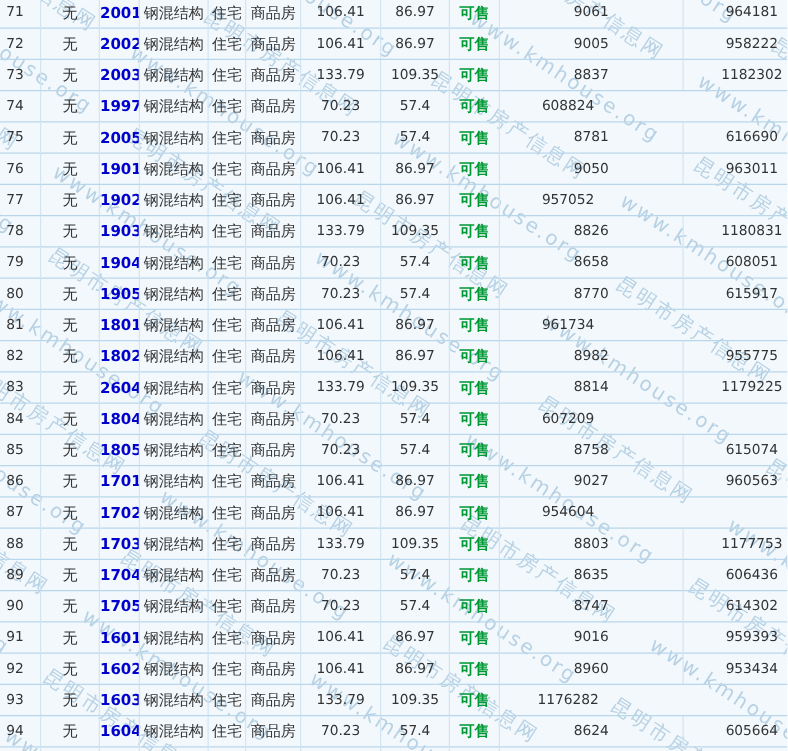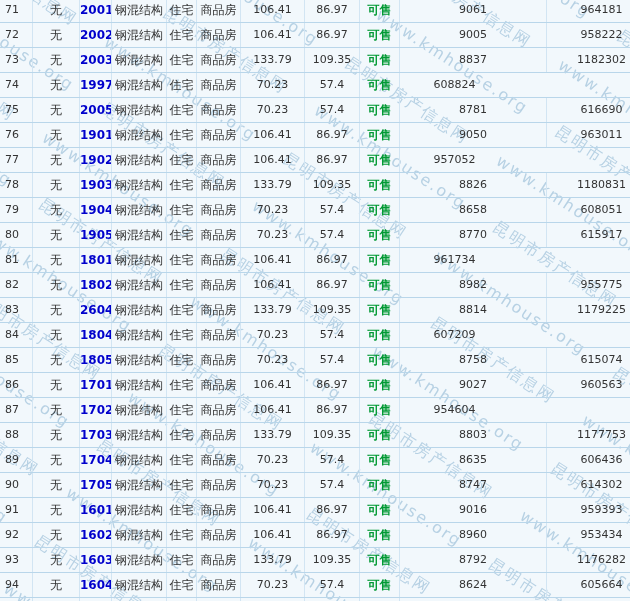--- a/index.html
+++ b/index.html
@@ -389,21 +389,20 @@
       <div class="row">
     <div class="cell c0 num">93</div>
     <div class="cell c1 cn">无</div>
     <div class="cell c2 room">1603</div>
     <div class="cell c3 cn">钢混结构</div>
     <div class="cell c4 cn">住宅</div>
     <div class="cell c5 cn">商品房</div>
     <div class="cell c6 num">133.79</div>
     <div class="cell c7 num">109.35</div>
     <div class="cell c8 status">可售</div>
-    <div class="cell c9 num">8792</div>
     <div class="cell c10 num">1176282</div>
   </div>
       <div class="row">
     <div class="cell c0 num">94</div>
     <div class="cell c1 cn">无</div>
     <div class="cell c2 room">1604</div>
     <div class="cell c3 cn">钢混结构</div>
     <div class="cell c4 cn">住宅</div>
     <div class="cell c5 cn">商品房</div>
     <div class="cell c6 num">70.23</div>

